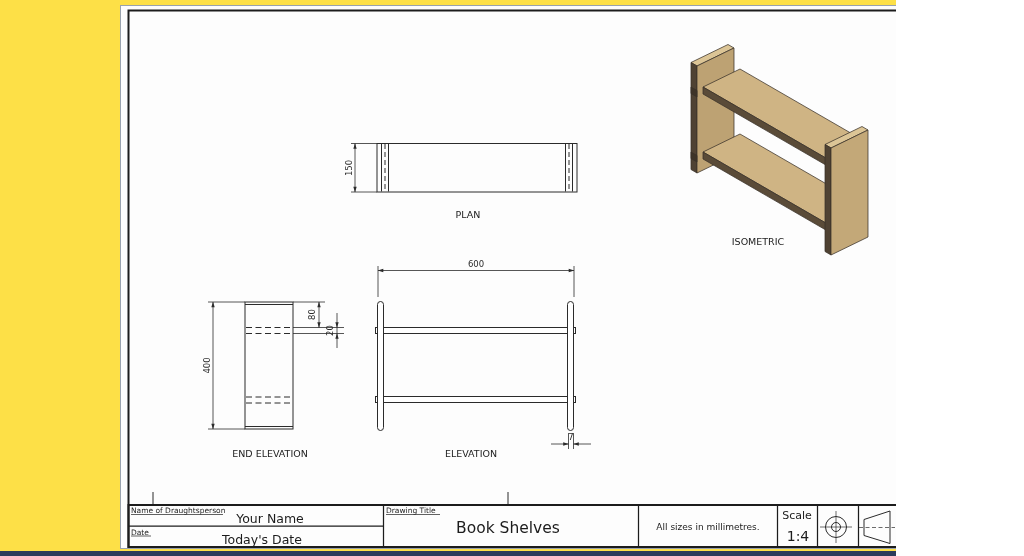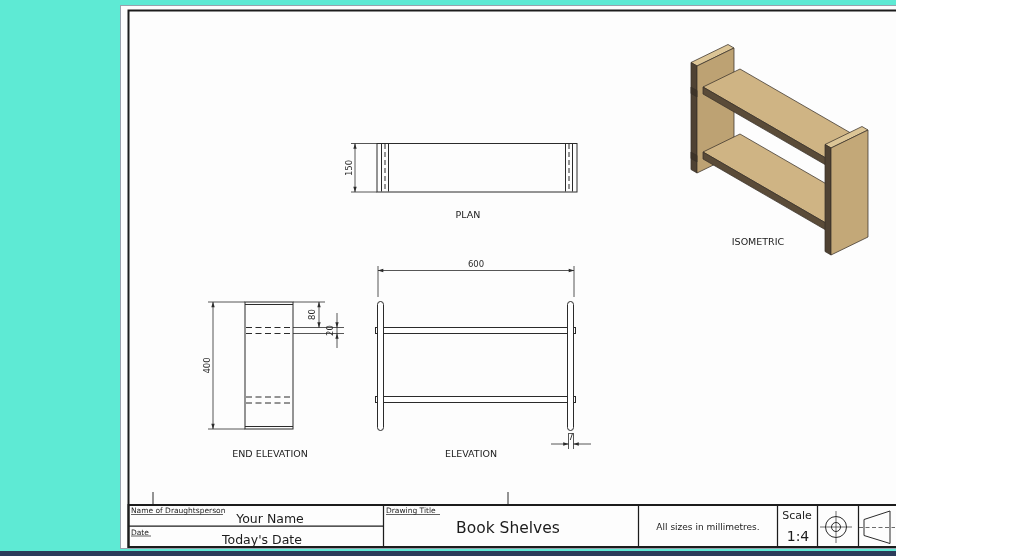--- a/index.html
+++ b/index.html
@@ -1,17 +1,17 @@
 <!DOCTYPE html>
 <html><head>
 <meta charset="utf-8">
 <style>
   html,body{margin:0;padding:0;}
   body{font-family:"DejaVu Sans","Liberation Sans",sans-serif;}
-  #page{position:relative;width:896px;height:556px;background:#5eead4;overflow:hidden;}
+  #page{position:relative;width:896px;height:556px;background:#fde047;overflow:hidden;}
   #sheet{position:absolute;left:120px;top:5px;width:786px;height:544px;background:#fdfdfd;border:1px solid #99a2ae;box-sizing:border-box;}
   #bottombar{position:absolute;left:0;top:551px;width:1024px;height:5px;background:#2c3c5a;}
   svg{position:absolute;left:0;top:0;}
   svg text{fill:#1c1c1c;}
   .dimtxt{font-size:8.5px;fill:#2b2b2b;}
   .viewlbl{font-size:9.5px;fill:#222;}
   .tb-small{font-size:7.5px;}
   .tb-med{font-size:12.5px;}
   .tb-big{font-size:15.5px;}
   .tb-note{font-size:9px;}

